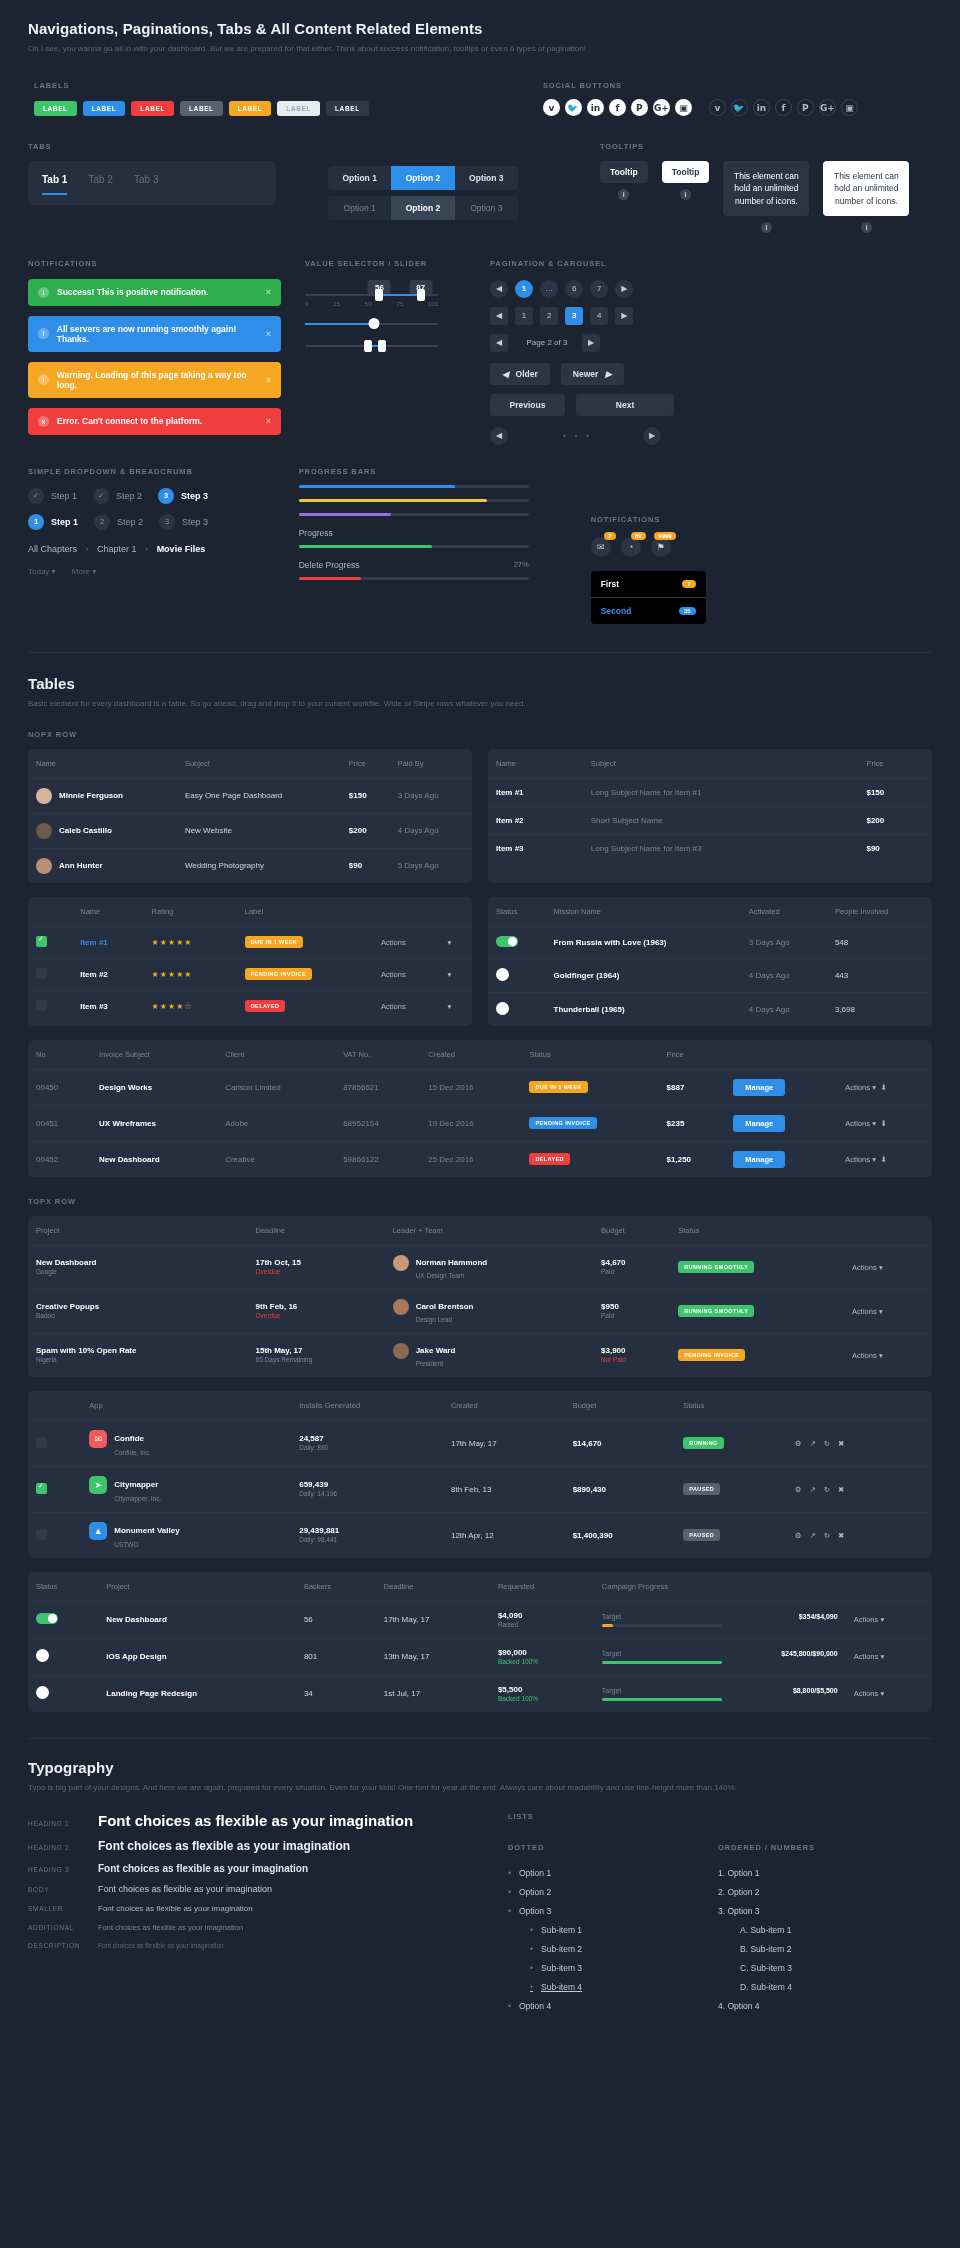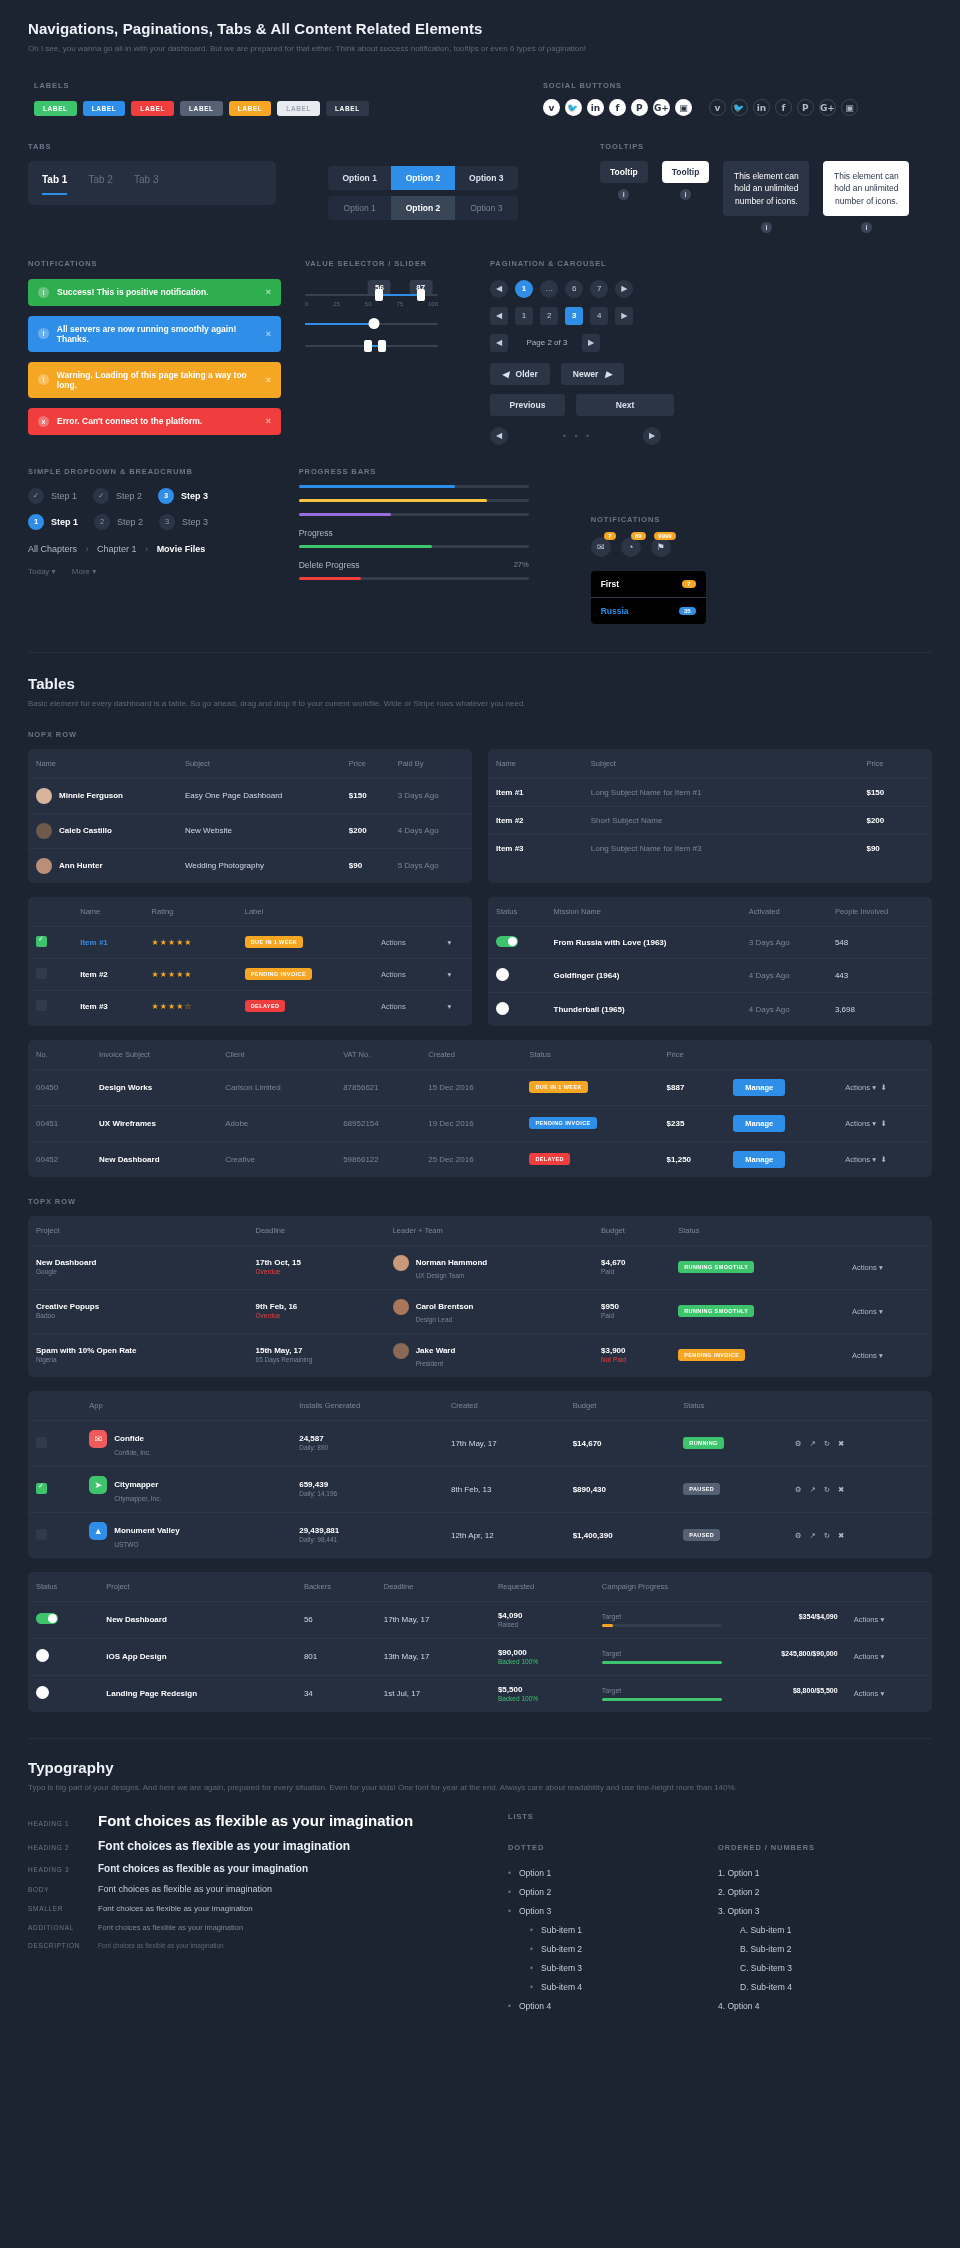--- a/index.html
+++ b/index.html
@@ -358,21 +358,21 @@
           </span><span class="nb">
             <span>⚑</span>
             <b style="background:#f5a623">9999</b>
           </span></div>
       <div class="nlist" style="margin-top:14px;" id="nlist">
           <div style="color: rgb(255, 255, 255);">
             <span>First</span>
             <span class="cnt" style="background:#f5a623">7</span>
           </div>
           <div style="color: rgb(47, 143, 232); border-top: 1px solid rgb(50, 60, 77);">
-            <span>Russia</span>
+            <span>Second</span>
             <span class="cnt" style="background:#2f8fe8">35</span>
           </div>
         </div>
     </div>
   </div>
 
   <div class="divider" style="margin-top:28px;"></div>
 
   <div style="margin-top:22px;">
     <div class="sec-title">Tables</div>
@@ -772,21 +772,21 @@
       <div class="row" style="margin-top:22px;">
         <div style="width:220px;">
           <div class="caps">DOTTED</div>
           <div id="dotted" style="margin-top:16px;">
               <div class="li" style="padding-left: 0px;"><span class="b">•</span>Option 1</div>
               <div class="li" style="padding-left: 0px;"><span class="b">•</span>Option 2</div>
               <div class="li" style="padding-left: 0px;"><span class="b">•</span>Option 3</div>
               <div class="li" style="padding-left: 22px;"><span class="b">•</span>Sub-item 1</div>
               <div class="li" style="padding-left: 22px;"><span class="b">•</span>Sub-item 2</div>
               <div class="li" style="padding-left: 22px;"><span class="b">•</span>Sub-item 3</div>
-              <div class="li" style="padding-left: 22px;"><span class="b">•</span>Sub-item 4</div>
+              <div class="li" style="padding-left: 22px; text-decoration: underline;"><span class="b">•</span>Sub-item 4</div>
               <div class="li" style="padding-left: 0px;"><span class="b">•</span>Option 4</div>
             </div>
         </div>
         <div style="width:220px;">
           <div class="caps">ORDERED / NUMBERS</div>
           <div id="ordered" style="margin-top:16px;">
               <div class="li" style="padding-left: 0px;">1.  Option 1</div>
               <div class="li" style="padding-left: 0px;">2.  Option 2</div>
               <div class="li" style="padding-left: 0px;">3.  Option 3</div>
               <div class="li" style="padding-left: 22px;">A.  Sub-item 1</div>

